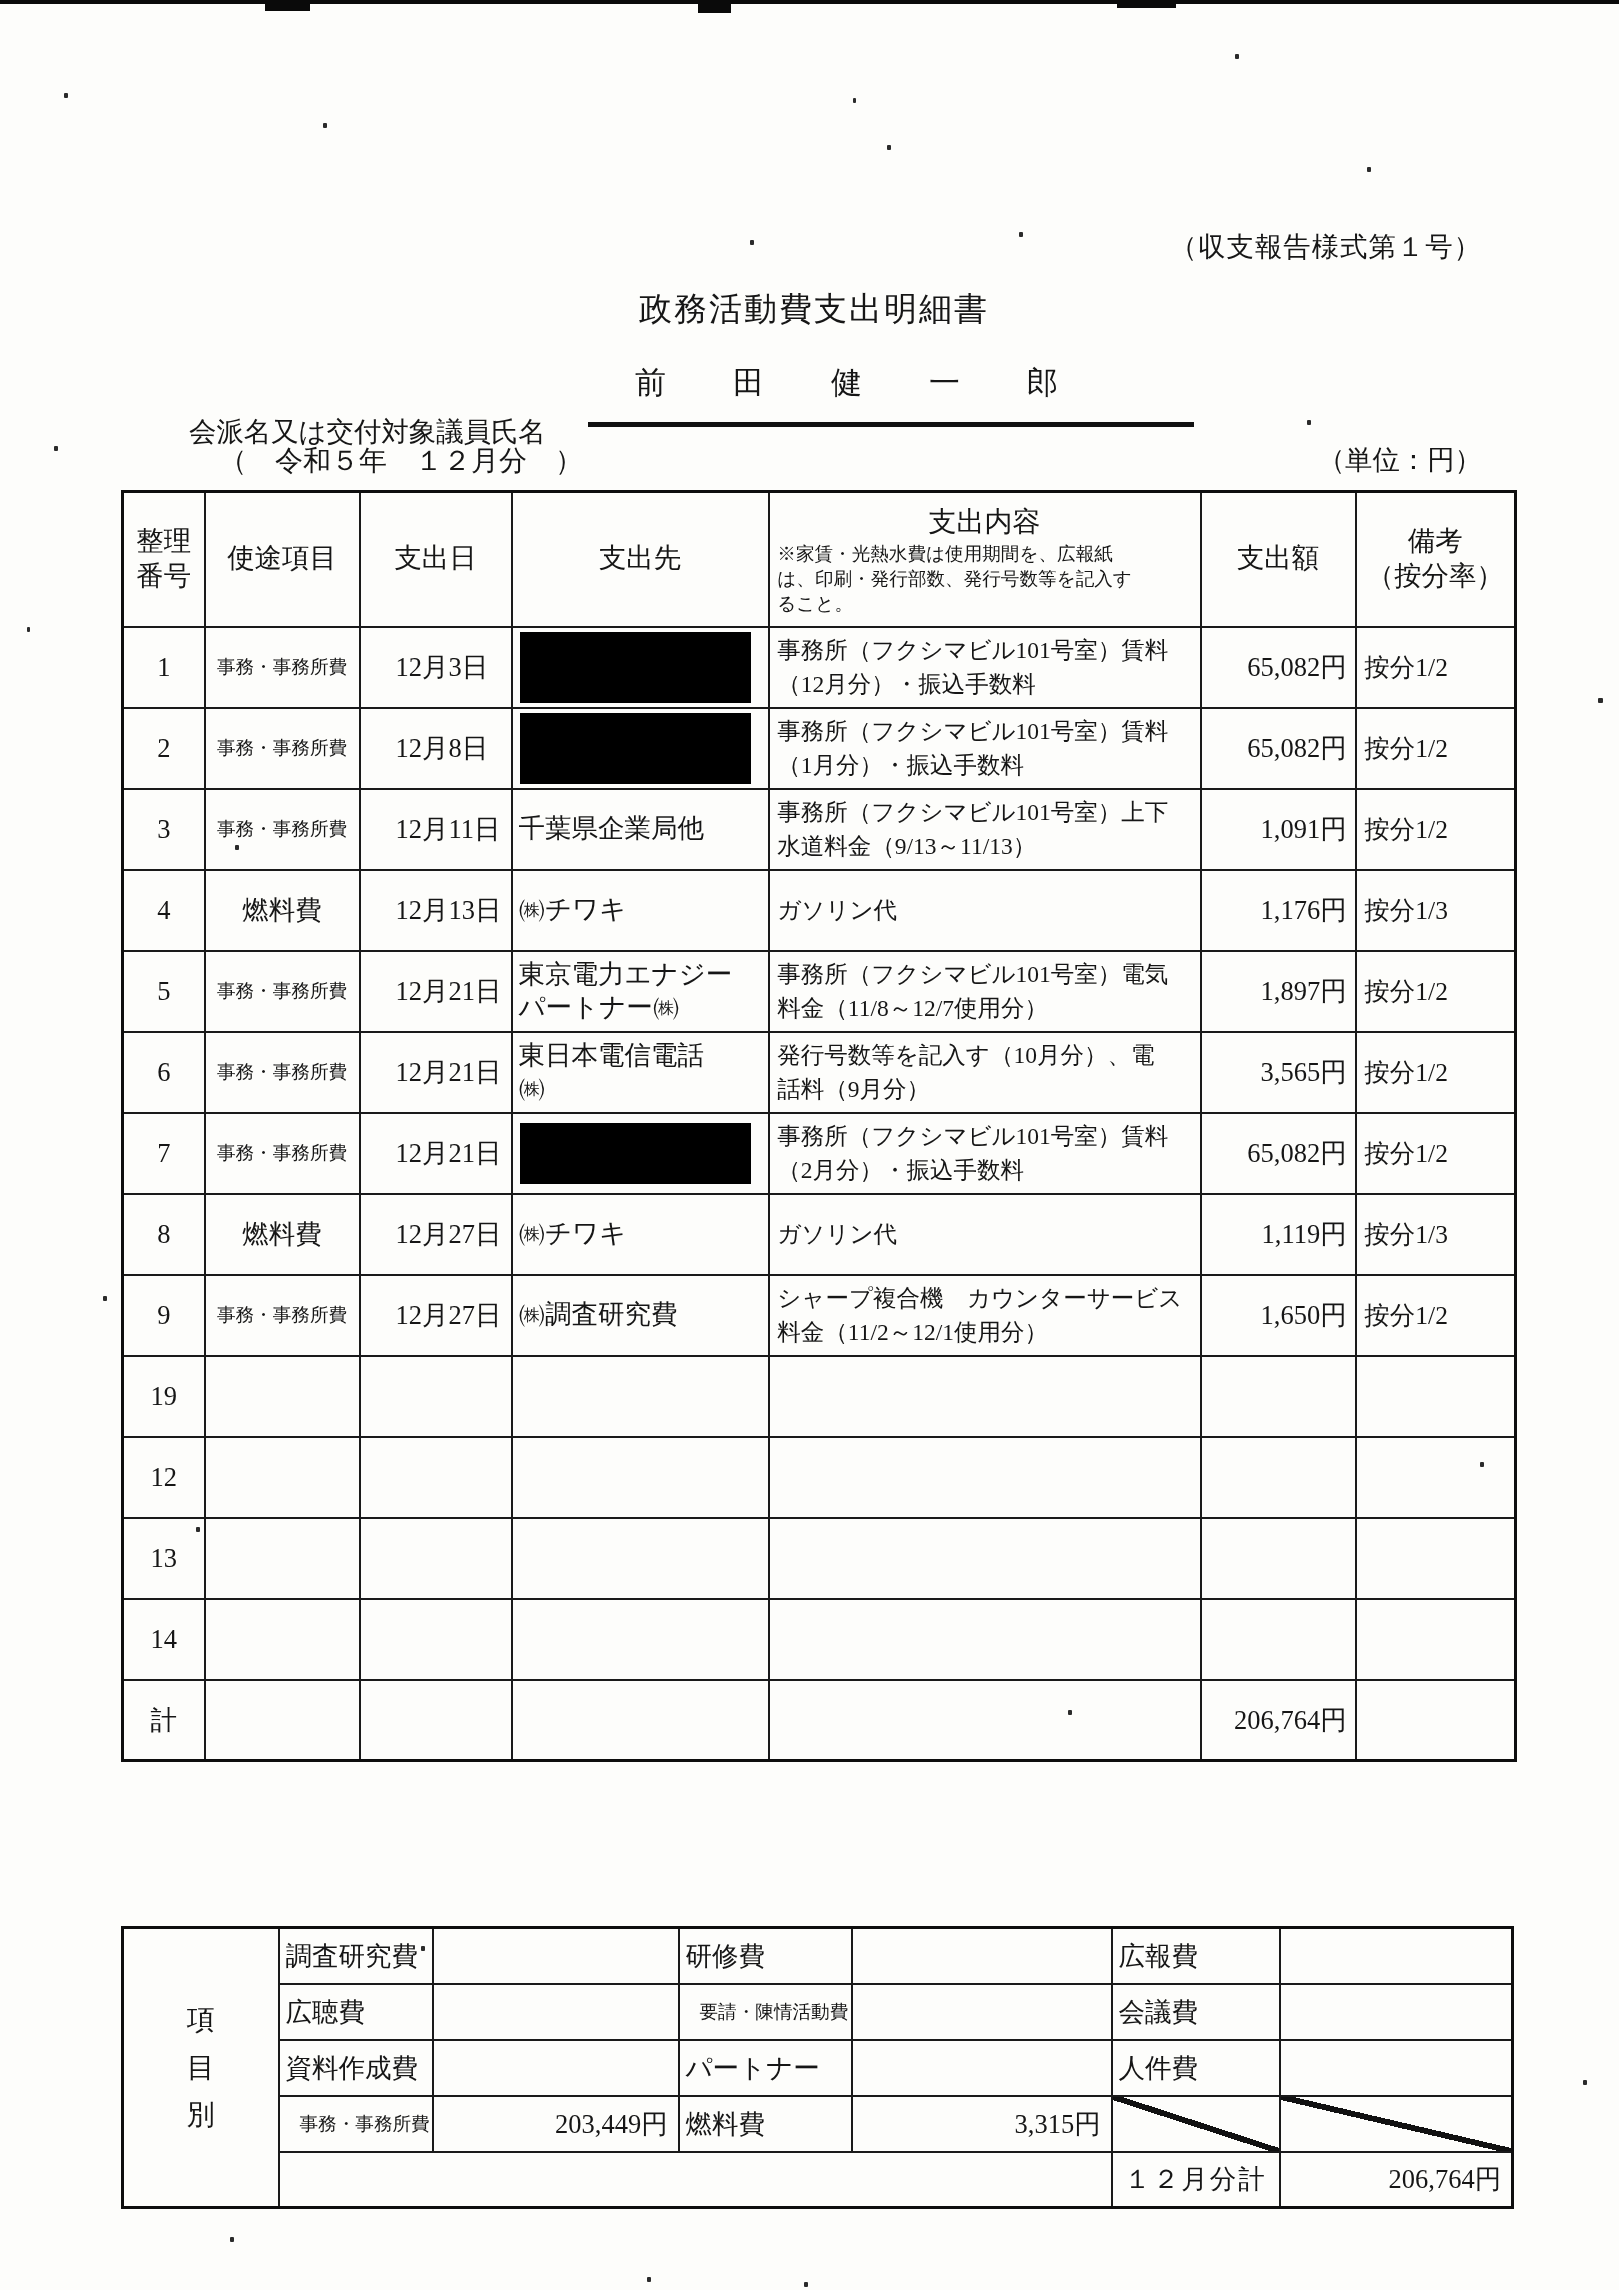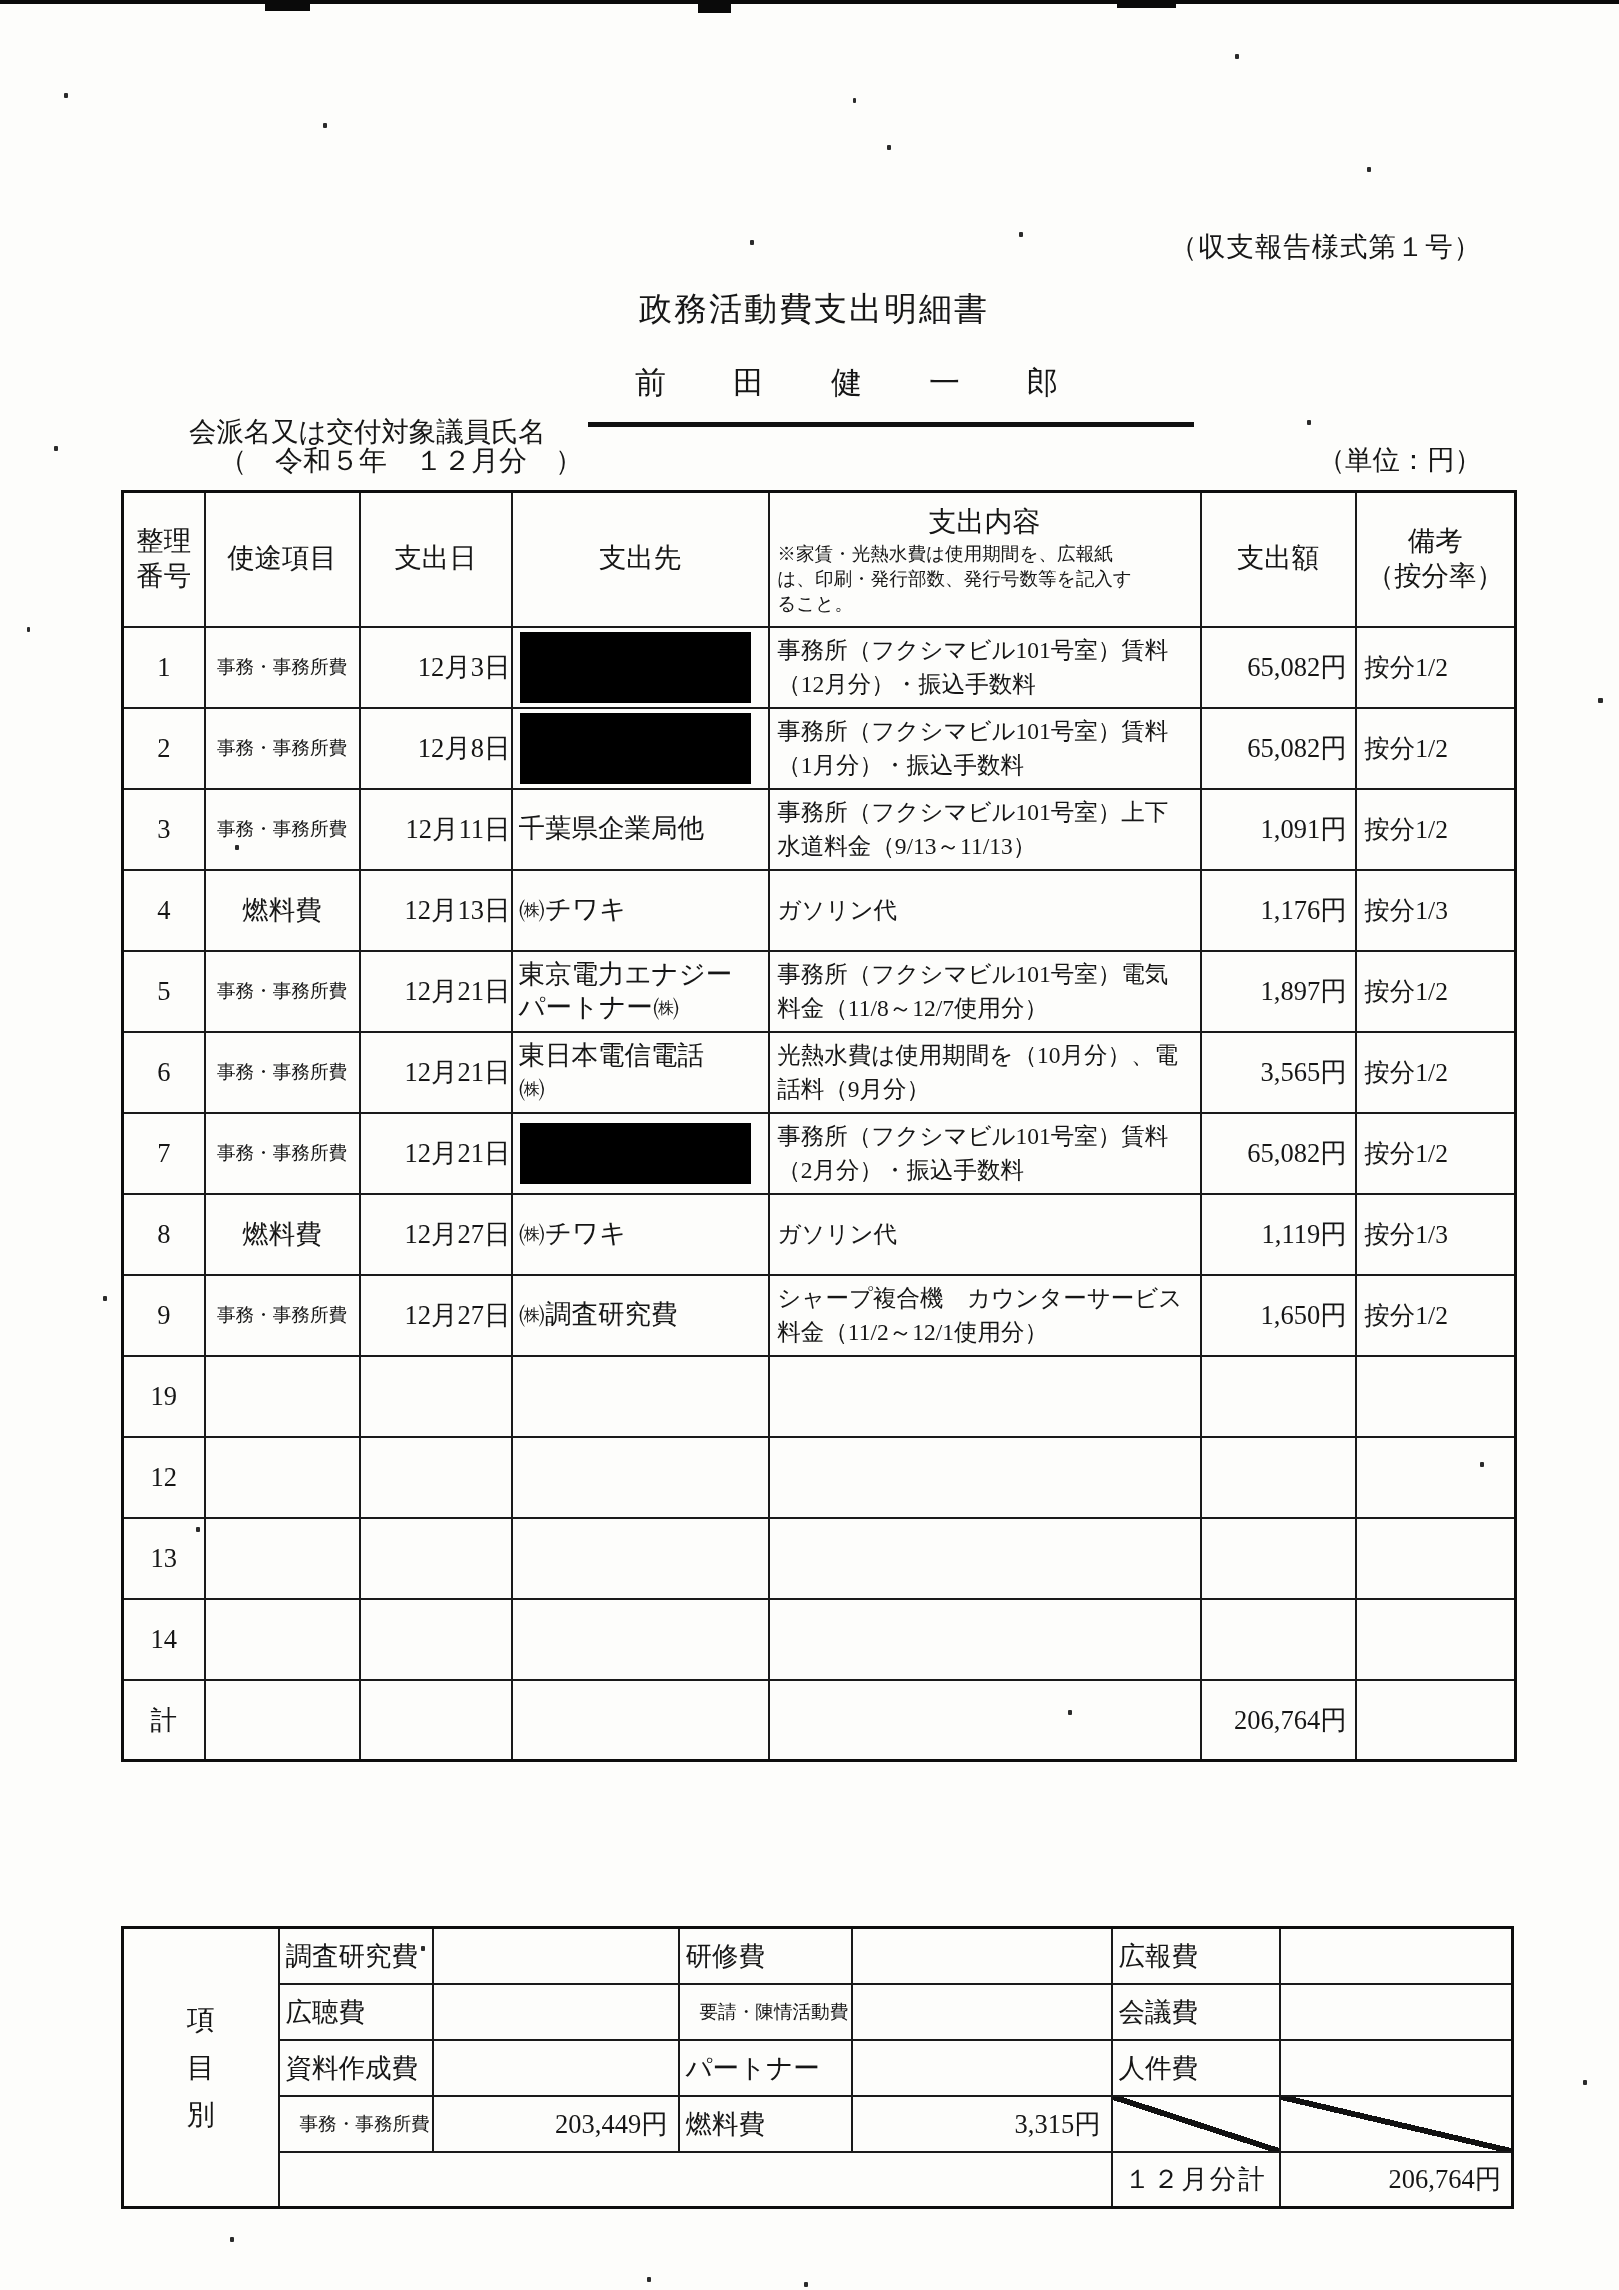--- a/index.html
+++ b/index.html
@@ -30,21 +30,21 @@
   .main-table tr.head-row{height:135px;}
   
   .hc{text-align:center;font-size:27.4px;white-space:pre-line;line-height:1.3;}
   .hc-content .head-title{text-align:center;font-size:28px;margin-top:2px;}
   .hc-content .head-note{text-align:left;font-size:18.6px;line-height:1.35;
       white-space:pre-line;padding:0 5.9px 2px 7.8px;}
   
   .c-no{text-align:center;font-size:26.5px;}
   .c-cat{text-align:center;font-size:18.6px;}
   .c-cat.cat-large{font-size:26.5px;}
-  .c-date{text-align:right;font-size:26.5px;}
+  .c-date{text-align:left;font-size:26.5px;padding-left:35px;}
   .c-payee{text-align:left;font-size:26.5px;padding:2px 3.9px 2px 5.9px;
       white-space:pre-line;line-height:1.25;}
   .c-content{text-align:left;font-size:23.5px;padding:3.9px 7.8px;
       white-space:pre-line;line-height:1.45;}
   .c-amount{text-align:right;font-size:26.5px;padding-right:7.8px;}
   .c-note{text-align:left;font-size:25.5px;padding-left:7.8px;}
   .redacted-box{width:231px;height:71px;background:#000;margin:2px 0 2px 2px;}
   .redacted-box.small{height:61px;}
   
   .cat-table{left:121px;top:1926px;}
@@ -179,21 +179,21 @@
 料金（11/8～12/7使用分）</td>
       <td class="c-amount">1,897円</td>
       <td class="c-note">按分1/2</td>
     </tr>
     <tr class="data-row">
       <td class="c-no">6</td>
       <td class="c-cat">事務・事務所費</td>
       <td class="c-date">12月21日</td>
       <td class="c-payee">東日本電信電話
 ㈱</td>
-      <td class="c-content">光熱水費は使用期間を（10月分）、電
+      <td class="c-content">発行号数等を記入す（10月分）、電
 話料（9月分）</td>
       <td class="c-amount">3,565円</td>
       <td class="c-note">按分1/2</td>
     </tr>
     <tr class="data-row">
       <td class="c-no">7</td>
       <td class="c-cat">事務・事務所費</td>
       <td class="c-date">12月21日</td>
       <td class="c-payee"><div class="redacted-box small"></div></td>
       <td class="c-content">事務所（フクシマビル101号室）賃料

